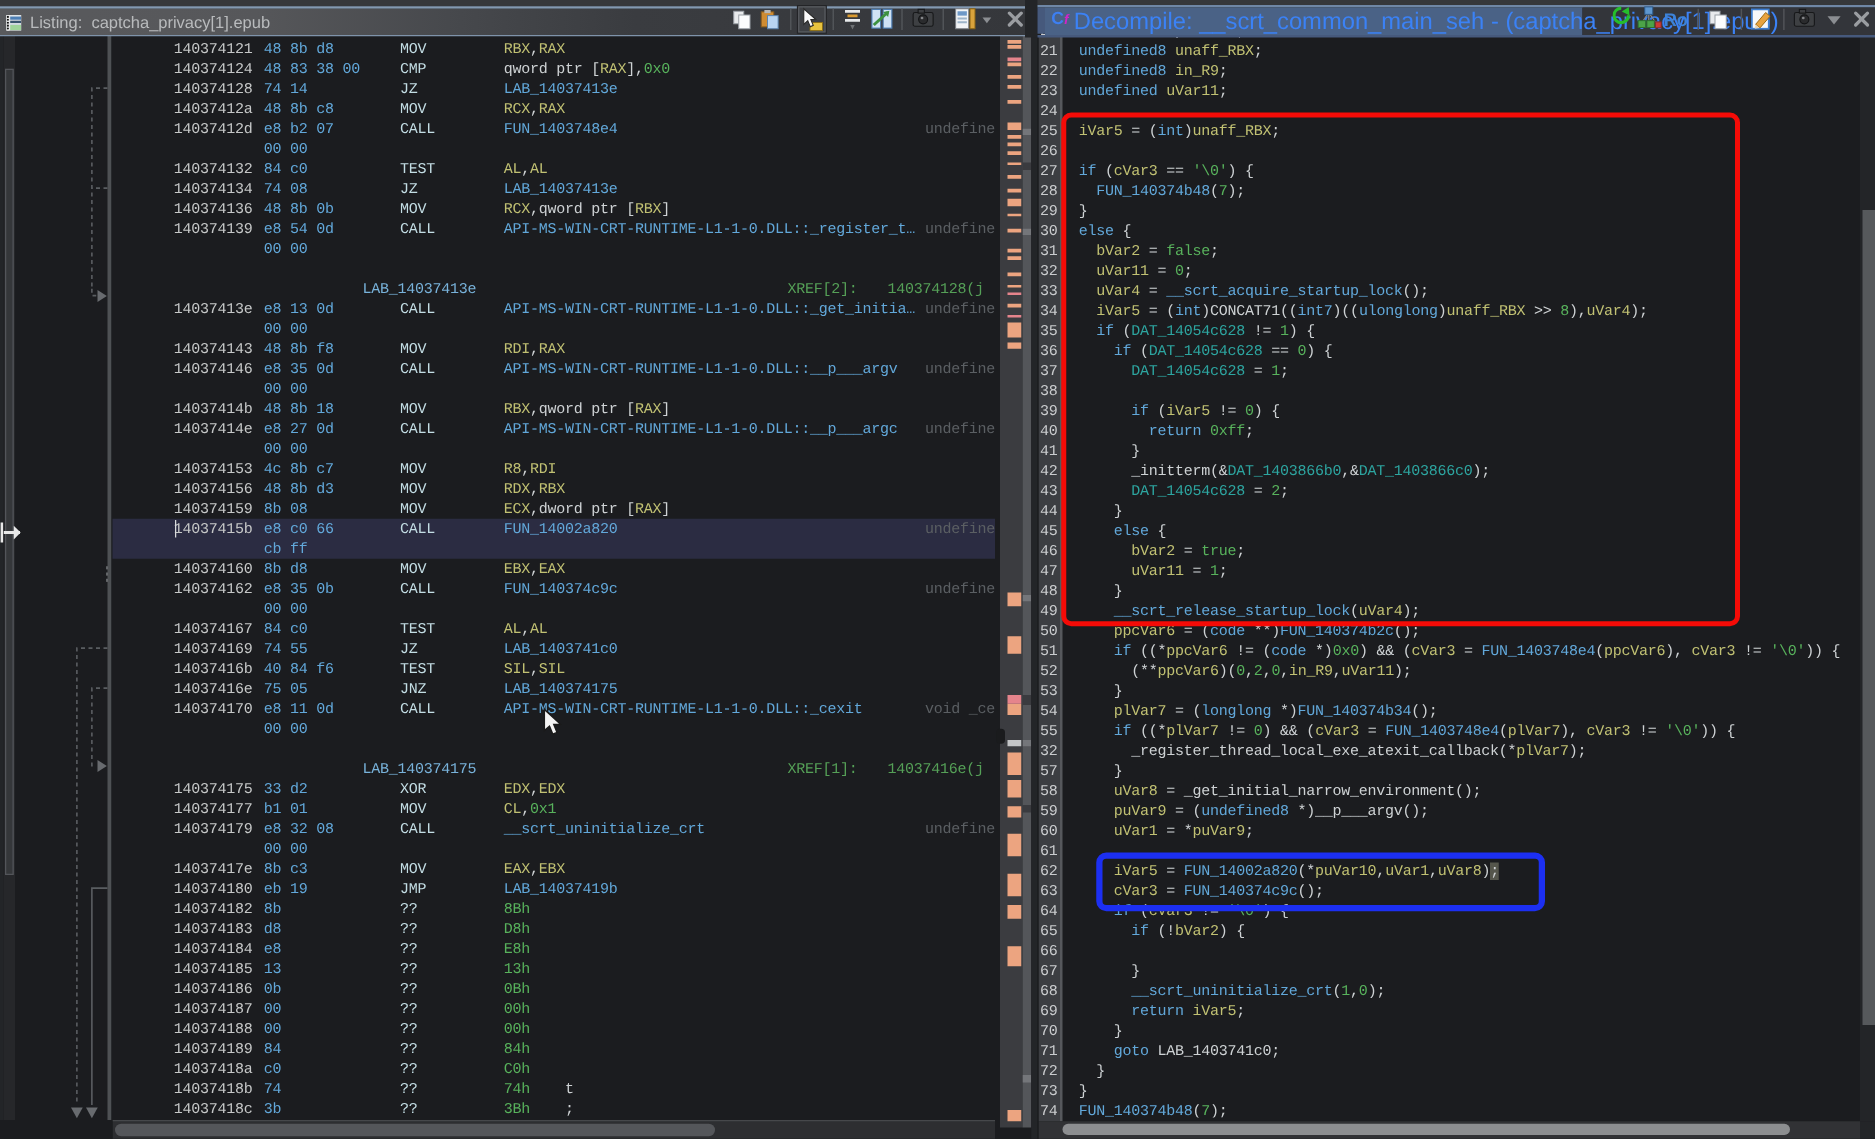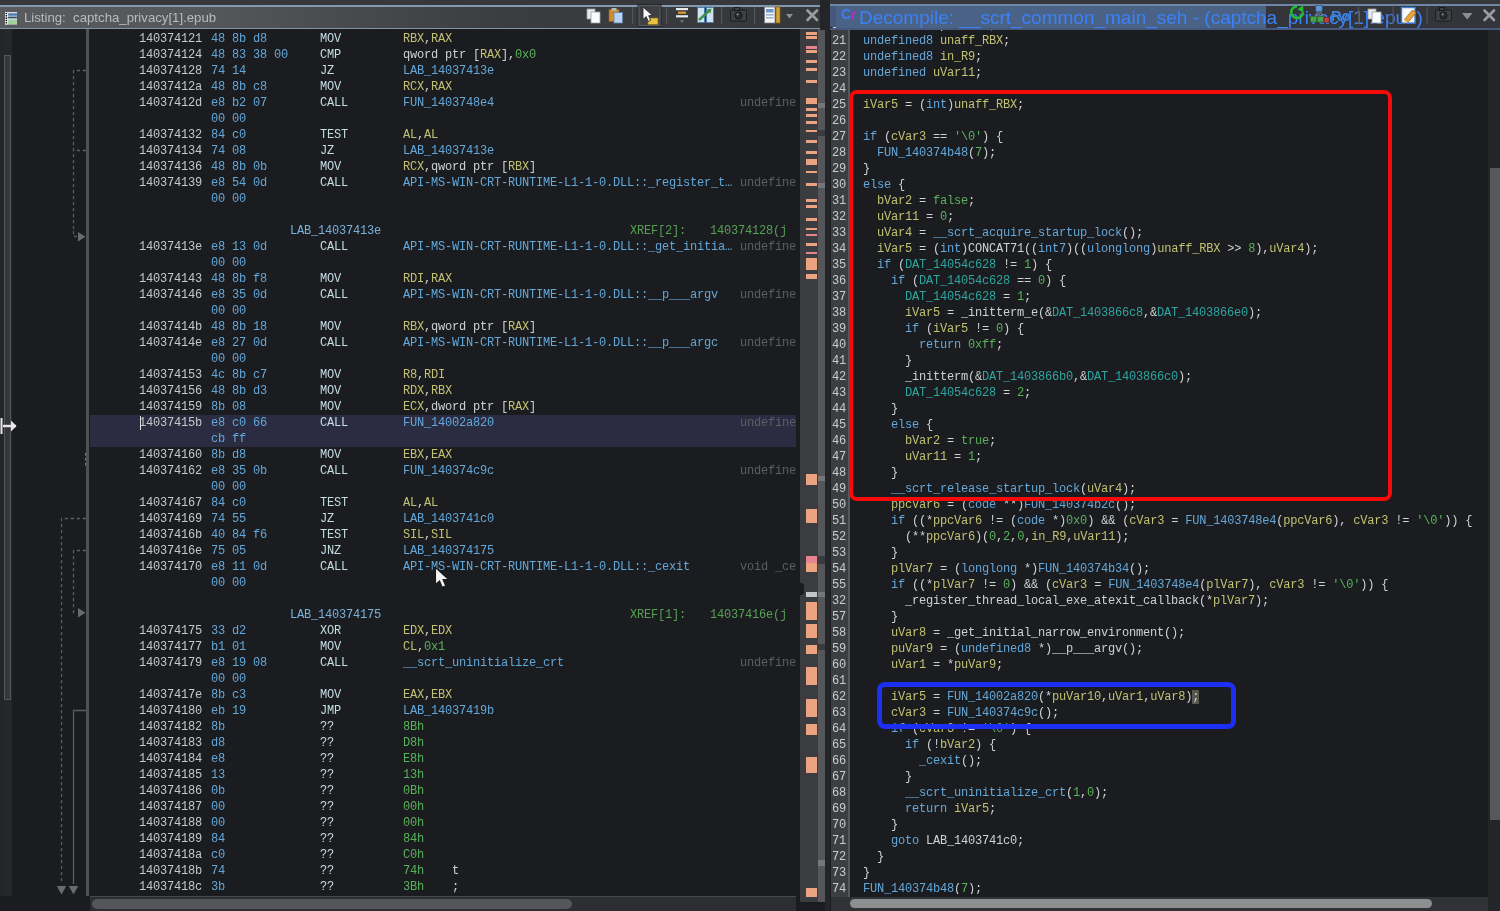--- a/index.html
+++ b/index.html
@@ -336,21 +336,21 @@
         <i class="ps" style="left:403px"><i class="v">EDX</i><i class="w">,</i><i class="v">EDX</i></i>
       </div>
 <div class="lr" style="top:639px">
         <i class="ps a" style="left:139px">140374177</i>
         <i class="ps b" style="left:211px">b1 01</i>
         <i class="ps m" style="left:320px">MOV</i>
         <i class="ps" style="left:403px"><i class="v">CL</i><i class="w">,</i><i class="g">0x1</i></i>
       </div>
 <div class="lr" style="top:655px">
         <i class="ps a" style="left:139px">140374179</i>
-        <i class="ps b" style="left:211px">e8 19 08</i>
+        <i class="ps b" style="left:211px">e8 32 08</i>
         <i class="ps m" style="left:320px">CALL</i>
         <i class="ps" style="left:403px"><i class="b">__scrt_uninitialize_crt</i></i>
         <i class="ps gy" style="left:740px">undefine</i>
       </div>
 <div class="lr" style="top:671px">
         <i class="ps b" style="left:211px">00 00</i>
       </div>
 <div class="lr" style="top:687px">
         <i class="ps a" style="left:139px">14037417e</i>
         <i class="ps b" style="left:211px">8b c3</i>
@@ -628,21 +628,20 @@
 <div class="dl" style="top:145px">    <i class="b">FUN_140374b48</i><i class="w">(</i><i class="g">7</i><i class="w">);</i></div>
 <div class="dl" style="top:161px">  <i class="w">}</i></div>
 <div class="dl" style="top:177px">  <i class="b">else</i><i class="w"> {</i></div>
 <div class="dl" style="top:193px">    <i class="v">bVar2</i><i class="w"> = </i><i class="g">false</i><i class="w">;</i></div>
 <div class="dl" style="top:209px">    <i class="v">uVar11</i><i class="w"> = </i><i class="g">0</i><i class="w">;</i></div>
 <div class="dl" style="top:225px">    <i class="v">uVar4</i><i class="w"> = </i><i class="b">__scrt_acquire_startup_lock</i><i class="w">();</i></div>
 <div class="dl" style="top:241px">    <i class="v">iVar5</i><i class="w"> = (</i><i class="b">int</i><i class="w">)CONCAT71((</i><i class="b">int7</i><i class="w">)((</i><i class="b">ulonglong</i><i class="w">)</i><i class="v">unaff_RBX</i><i class="w"> &gt;&gt; </i><i class="g">8</i><i class="w">),</i><i class="v">uVar4</i><i class="w">);</i></div>
 <div class="dl" style="top:257px">    <i class="b">if</i><i class="w"> (</i><i class="t">DAT_14054c628</i><i class="w"> != </i><i class="g">1</i><i class="w">) {</i></div>
 <div class="dl" style="top:273px">      <i class="b">if</i><i class="w"> (</i><i class="t">DAT_14054c628</i><i class="w"> == </i><i class="g">0</i><i class="w">) {</i></div>
 <div class="dl" style="top:289px">        <i class="t">DAT_14054c628</i><i class="w"> = </i><i class="g">1</i><i class="w">;</i></div>
-<div class="dl" style="top:305px">        <i class="v">iVar5</i><i class="w"> = _initterm_e(&amp;</i><i class="t">DAT_1403866c8</i><i class="w">,&amp;</i><i class="t">DAT_1403866e0</i><i class="w">);</i></div>
 <div class="dl" style="top:321px">        <i class="b">if</i><i class="w"> (</i><i class="v">iVar5</i><i class="w"> != </i><i class="g">0</i><i class="w">) {</i></div>
 <div class="dl" style="top:337px">          <i class="b">return</i><i class="w"> </i><i class="g">0xff</i><i class="w">;</i></div>
 <div class="dl" style="top:353px">        <i class="w">}</i></div>
 <div class="dl" style="top:369px">        <i class="w">_initterm(&amp;</i><i class="t">DAT_1403866b0</i><i class="w">,&amp;</i><i class="t">DAT_1403866c0</i><i class="w">);</i></div>
 <div class="dl" style="top:385px">        <i class="t">DAT_14054c628</i><i class="w"> = </i><i class="g">2</i><i class="w">;</i></div>
 <div class="dl" style="top:401px">      <i class="w">}</i></div>
 <div class="dl" style="top:417px">      <i class="b">else</i><i class="w"> {</i></div>
 <div class="dl" style="top:433px">        <i class="v">bVar2</i><i class="w"> = </i><i class="g">true</i><i class="w">;</i></div>
 <div class="dl" style="top:449px">        <i class="v">uVar11</i><i class="w"> = </i><i class="g">1</i><i class="w">;</i></div>
 <div class="dl" style="top:465px">      <i class="w">}</i></div>
@@ -655,21 +654,20 @@
 <div class="dl" style="top:577px">      <i class="b">if</i><i class="w"> ((*</i><i class="v">plVar7</i><i class="w"> != </i><i class="g">0</i><i class="w">) &amp;&amp; (</i><i class="v">cVar3</i><i class="w"> = </i><i class="b">FUN_1403748e4</i><i class="w">(</i><i class="v">plVar7</i><i class="w">), </i><i class="v">cVar3</i><i class="w"> != </i><i class="g">'\0'</i><i class="w">)) {</i></div>
 <div class="dl" style="top:593px">        <i class="w">_register_thread_local_exe_atexit_callback(*</i><i class="v">plVar7</i><i class="w">);</i></div>
 <div class="dl" style="top:609px">      <i class="w">}</i></div>
 <div class="dl" style="top:625px">      <i class="v">uVar8</i><i class="w"> = _get_initial_narrow_environment();</i></div>
 <div class="dl" style="top:641px">      <i class="v">puVar9</i><i class="w"> = (</i><i class="b">undefined8</i><i class="w"> *)__p___argv();</i></div>
 <div class="dl" style="top:657px">      <i class="v">uVar1</i><i class="w"> = *</i><i class="v">puVar9</i><i class="w">;</i></div>
 <div class="dl" style="top:689px">      <i class="v">iVar5</i><i class="w"> = </i><i class="b">FUN_14002a820</i><i class="w">(*</i><i class="v">puVar10</i><i class="w">,</i><i class="v">uVar1</i><i class="w">,</i><i class="v">uVar8</i><i class="w">)</i><i class="sel">;</i></div>
 <div class="dl" style="top:705px">      <i class="v">cVar3</i><i class="w"> = </i><i class="b">FUN_140374c9c</i><i class="w">();</i></div>
 <div class="dl" style="top:721px">      <i class="b">if</i><i class="w"> (</i><i class="v">cVar3</i><i class="w"> != </i><i class="g">'\0'</i><i class="w">) {</i></div>
 <div class="dl" style="top:737px">        <i class="b">if</i><i class="w"> (!</i><i class="v">bVar2</i><i class="w">) {</i></div>
-<div class="dl" style="top:753px">          <i class="b">_cexit</i><i class="w">();</i></div>
 <div class="dl" style="top:769px">        <i class="w">}</i></div>
 <div class="dl" style="top:785px">        <i class="b">__scrt_uninitialize_crt</i><i class="w">(</i><i class="g">1</i><i class="w">,</i><i class="g">0</i><i class="w">);</i></div>
 <div class="dl" style="top:801px">        <i class="b">return</i><i class="w"> </i><i class="v">iVar5</i><i class="w">;</i></div>
 <div class="dl" style="top:817px">      <i class="w">}</i></div>
 <div class="dl" style="top:833px">      <i class="b">goto</i><i class="w"> LAB_1403741c0;</i></div>
 <div class="dl" style="top:849px">    <i class="w">}</i></div>
 <div class="dl" style="top:865px">  <i class="w">}</i></div>
 <div class="dl" style="top:881px">  <i class="b">FUN_140374b48</i><i class="w">(</i><i class="g">7</i><i class="w">);</i></div>
 </div>
 <div id="redrect"></div>

